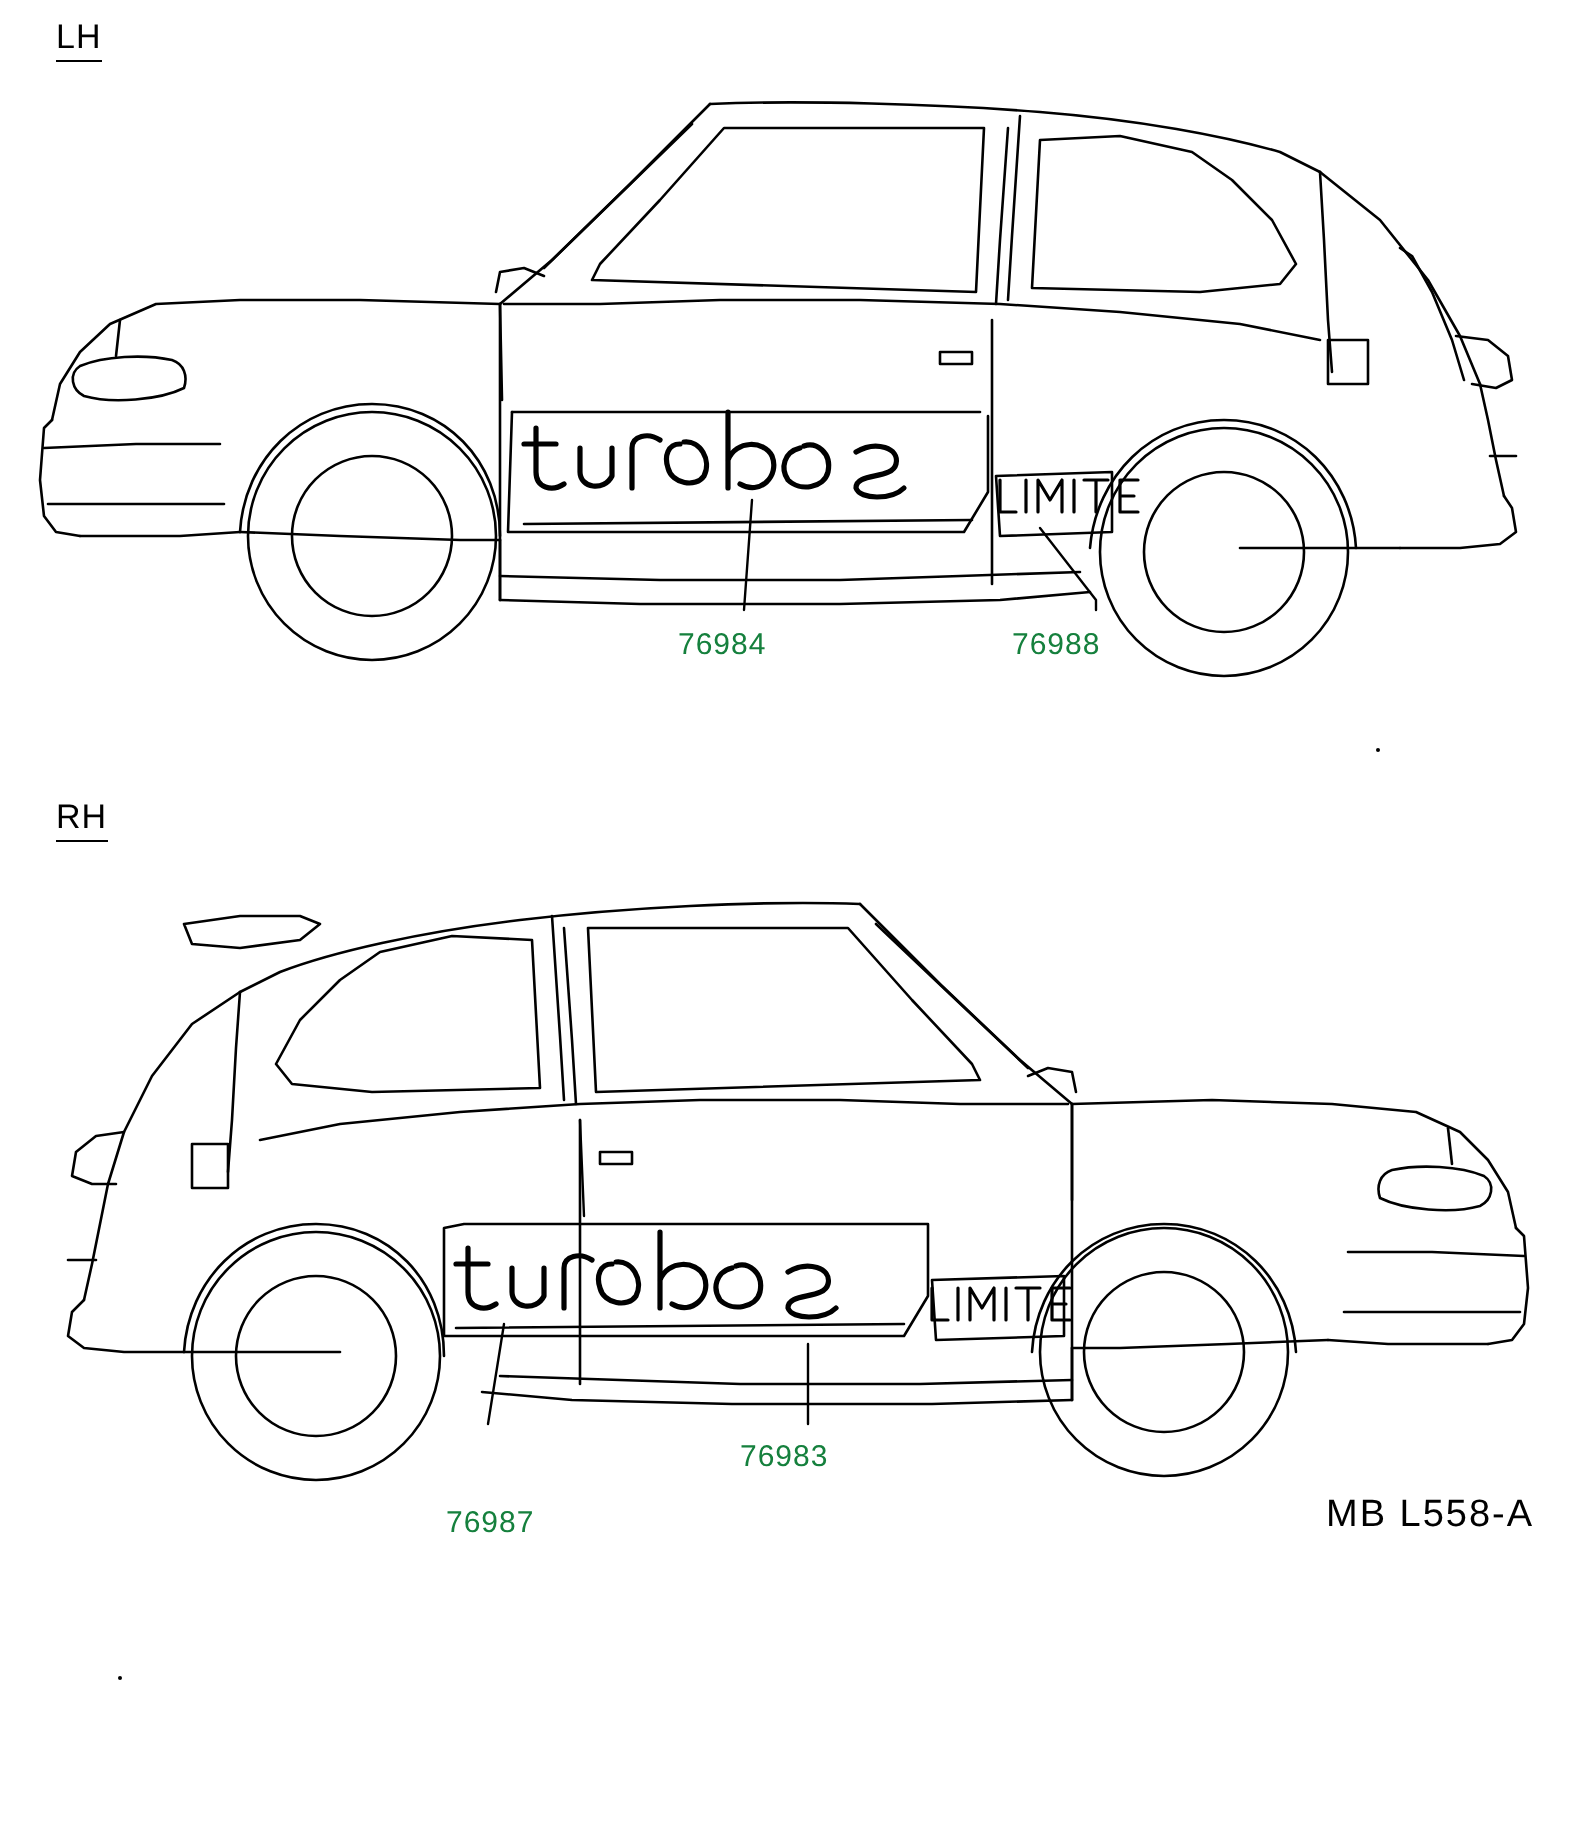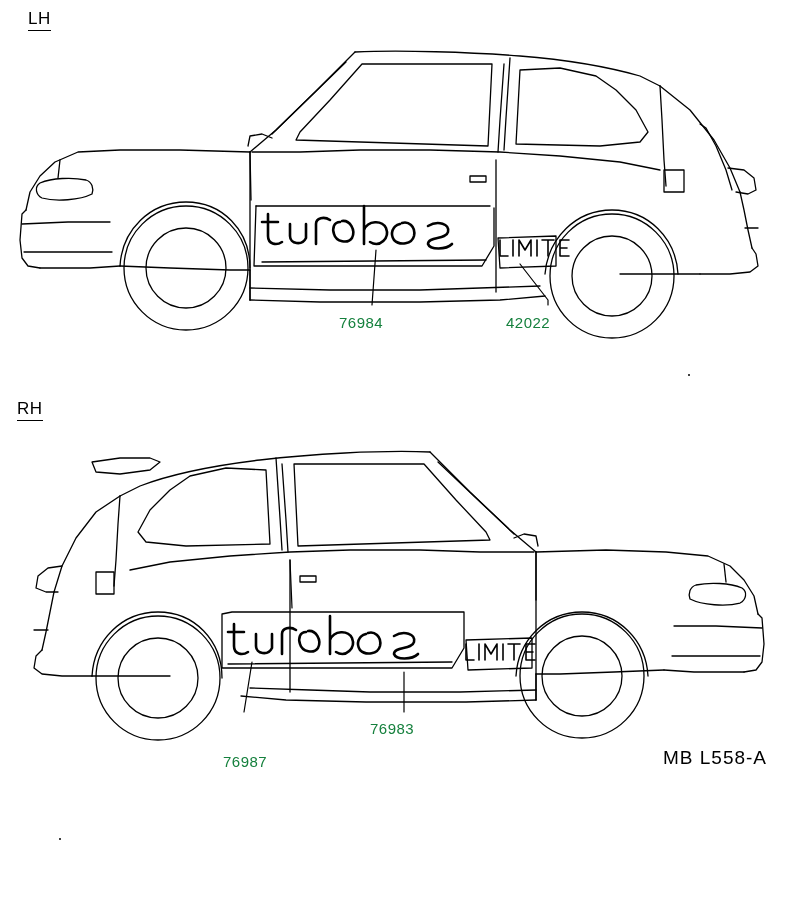--- a/index.html
+++ b/index.html
@@ -239,24 +239,24 @@
         <path d="M485 660 L 485 644 L 491 654 L 497 644 L 497 660"></path>
         <path d="M503 644 L 503 660"></path>
         <path d="M508 644 L 520 644 M514 644 L 514 660"></path>
         <path d="M526 644 L 526 660 L 535 660 M526 652 L 533 652 M526 644 L 535 644"></path>
       </g>
 
     </g>
   </svg>
 
   <div class="view-label" style="left:28px; top:10px;">LH</div>
-  <div class="view-label" style="left:17px; top:400px;">RH</div>
+  <div class="view-label" style="left:28px; top:400px;">RH</div>
 
   <div class="label-text" style="left:339px; top:314px;">76984</div>
-  <div class="label-text" style="left:506px; top:314px;">42022</div>
+  <div class="label-text" style="left:506px; top:314px;">76988</div>
   <div class="label-text" style="left:223px; top:753px;">76987</div>
   <div class="label-text" style="left:370px; top:720px;">76983</div>
 
   <div class="sheet-code" style="left:663px; top:747px;">MB  L558-A</div>
 
   <div class="dot" style="left:688px; top:374px;"></div>
   <div class="dot" style="left:59px; top:838px;"></div>
 
 </div>
 

